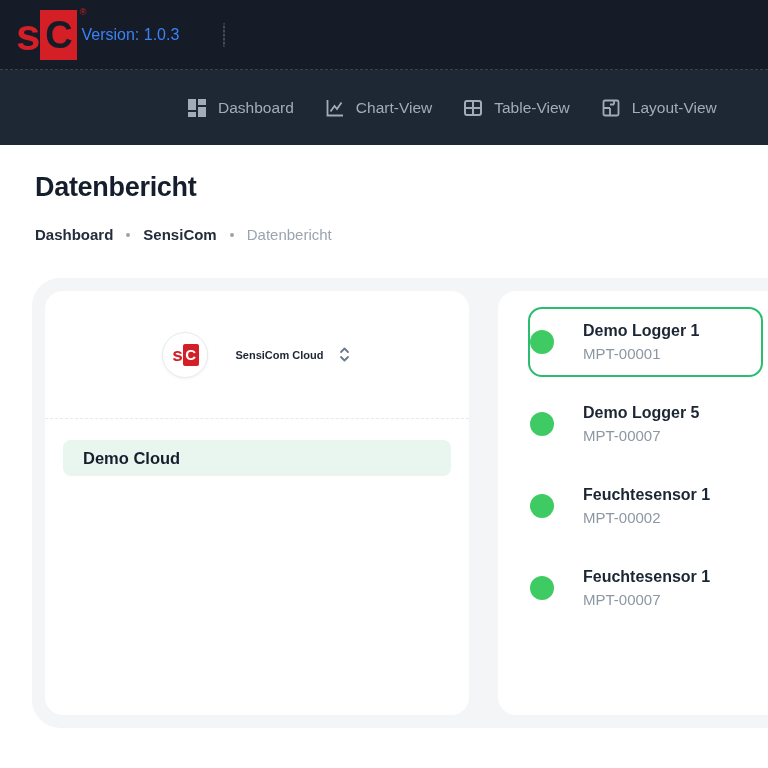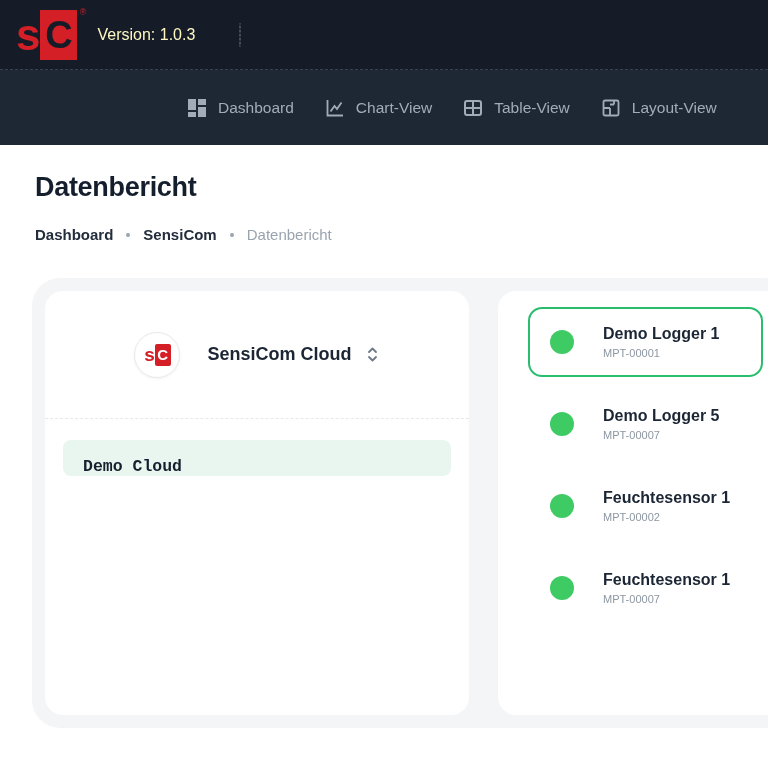--- a/index.html
+++ b/index.html
@@ -9,21 +9,21 @@
   
   .topbar { height:70px; background:#151c27; display:flex; align-items:center;
             padding:0 16px; border-bottom:1px dashed #39424f; }
   .brand { display:flex; align-items:center; position:relative; cursor:pointer; }
   .brand-s { color:#d41f27; font-size:44px; font-weight:800; line-height:48px;
              letter-spacing:-2px; margin-right:2px; }
   .brand-box { width:37px; height:50px; background:#d41f27; display:flex;
                align-items:center; justify-content:center; }
   .brand-box span { color:#151c27; font-size:38px; font-weight:800; line-height:1; }
   .brand-reg { position:absolute; top:-3px; right:-9px; color:#d41f27; font-size:9px; }
-  .version { color:#fef9c3; font-size:16px; margin-left:20px; }
+  .version { color:#3b82f6; font-size:16px; margin-left:4px; }
   .topbar-divider { height:24px; border-left:2px dotted #434d5a; margin-left:44px;
                     border-radius:2px; }
 
   
   .navbar { height:75px; background:#1e2734; display:flex; align-items:center;
             gap:31px; padding-left:187px; white-space:nowrap; }
   .nav-item { display:flex; align-items:center; gap:11px; color:#a2acb9;
               font-size:15.5px; font-weight:500; cursor:pointer; flex:none; }
   .nav-item svg { display:block; }
 
@@ -46,37 +46,37 @@
                   border-bottom:1px dashed #e5e8ec; cursor:pointer; }
   .logo-badge { width:46px; height:46px; border-radius:50%; border:1px solid #e7eaee;
                 background:#fff; display:flex; align-items:center; justify-content:center;
                 box-shadow:0 1px 3px rgba(20,30,44,0.06); margin-right:27px; }
   .mini-logo { display:flex; align-items:center; }
   .mini-s { color:#d41f27; font-size:19px; font-weight:800; letter-spacing:-1px;
             line-height:1; margin-right:1px; }
   .mini-box { width:16px; height:22px; background:#d41f27; border-radius:2px;
               display:flex; align-items:center; justify-content:center; }
   .mini-box span { color:#ffffff; font-size:15px; font-weight:800; line-height:1; }
-  .cloud-name { font-size:18px; font-weight:700; color:#1b2534; }
+  .cloud-name { font-size:11px; font-weight:700; color:#1b2534; }
   .select-chevrons { margin-left:13px; display:flex; }
   .cloud-list { padding:21px 18px; }
   .cloud-item { height:36px; background:#e9f6ef; border-radius:8px; display:flex;
-                align-items:flex-end; padding-left:20px; font-size:16.5px;
-                font-weight:600; color:#15202e; cursor:pointer;font-family:Liberation Mono, monospace; }
+                align-items:center; padding-left:20px; font-size:16.5px;
+                font-weight:600; color:#15202e; cursor:pointer; }
 
   .logger-card { flex:1; padding:16px 35px 16px 30px; min-width:300px; }
   .logger-item { display:flex; align-items:center; height:70px;
                  border:2px solid transparent; border-radius:14px;
-                 padding-left:20px; margin-bottom:12px; cursor:pointer; }
+                 margin-bottom:12px; cursor:pointer; }
   .logger-item.selected { border-color:#2abd6e; }
   .status-dot { width:24px; height:24px; border-radius:50%; margin-right:29px; flex:none; }
   .dot-online { background:#3ecb63; }
   .dot-alert  { background:#f4512c; }
   .logger-name { font-size:16px; font-weight:700; color:#1b2534; line-height:1.4; }
-  .logger-id   { font-size:11px; font-weight:400; color:#8d97a2; line-height:1.4; }
+  .logger-id   { font-size:15px; font-weight:400; color:#8d97a2; line-height:1.4; }
 </style>
 </head>
 <body>
 
 <header class="topbar">
   <div class="brand">
     <span class="brand-s">s</span>
     <div class="brand-box">
       <span>C</span>
     </div>

